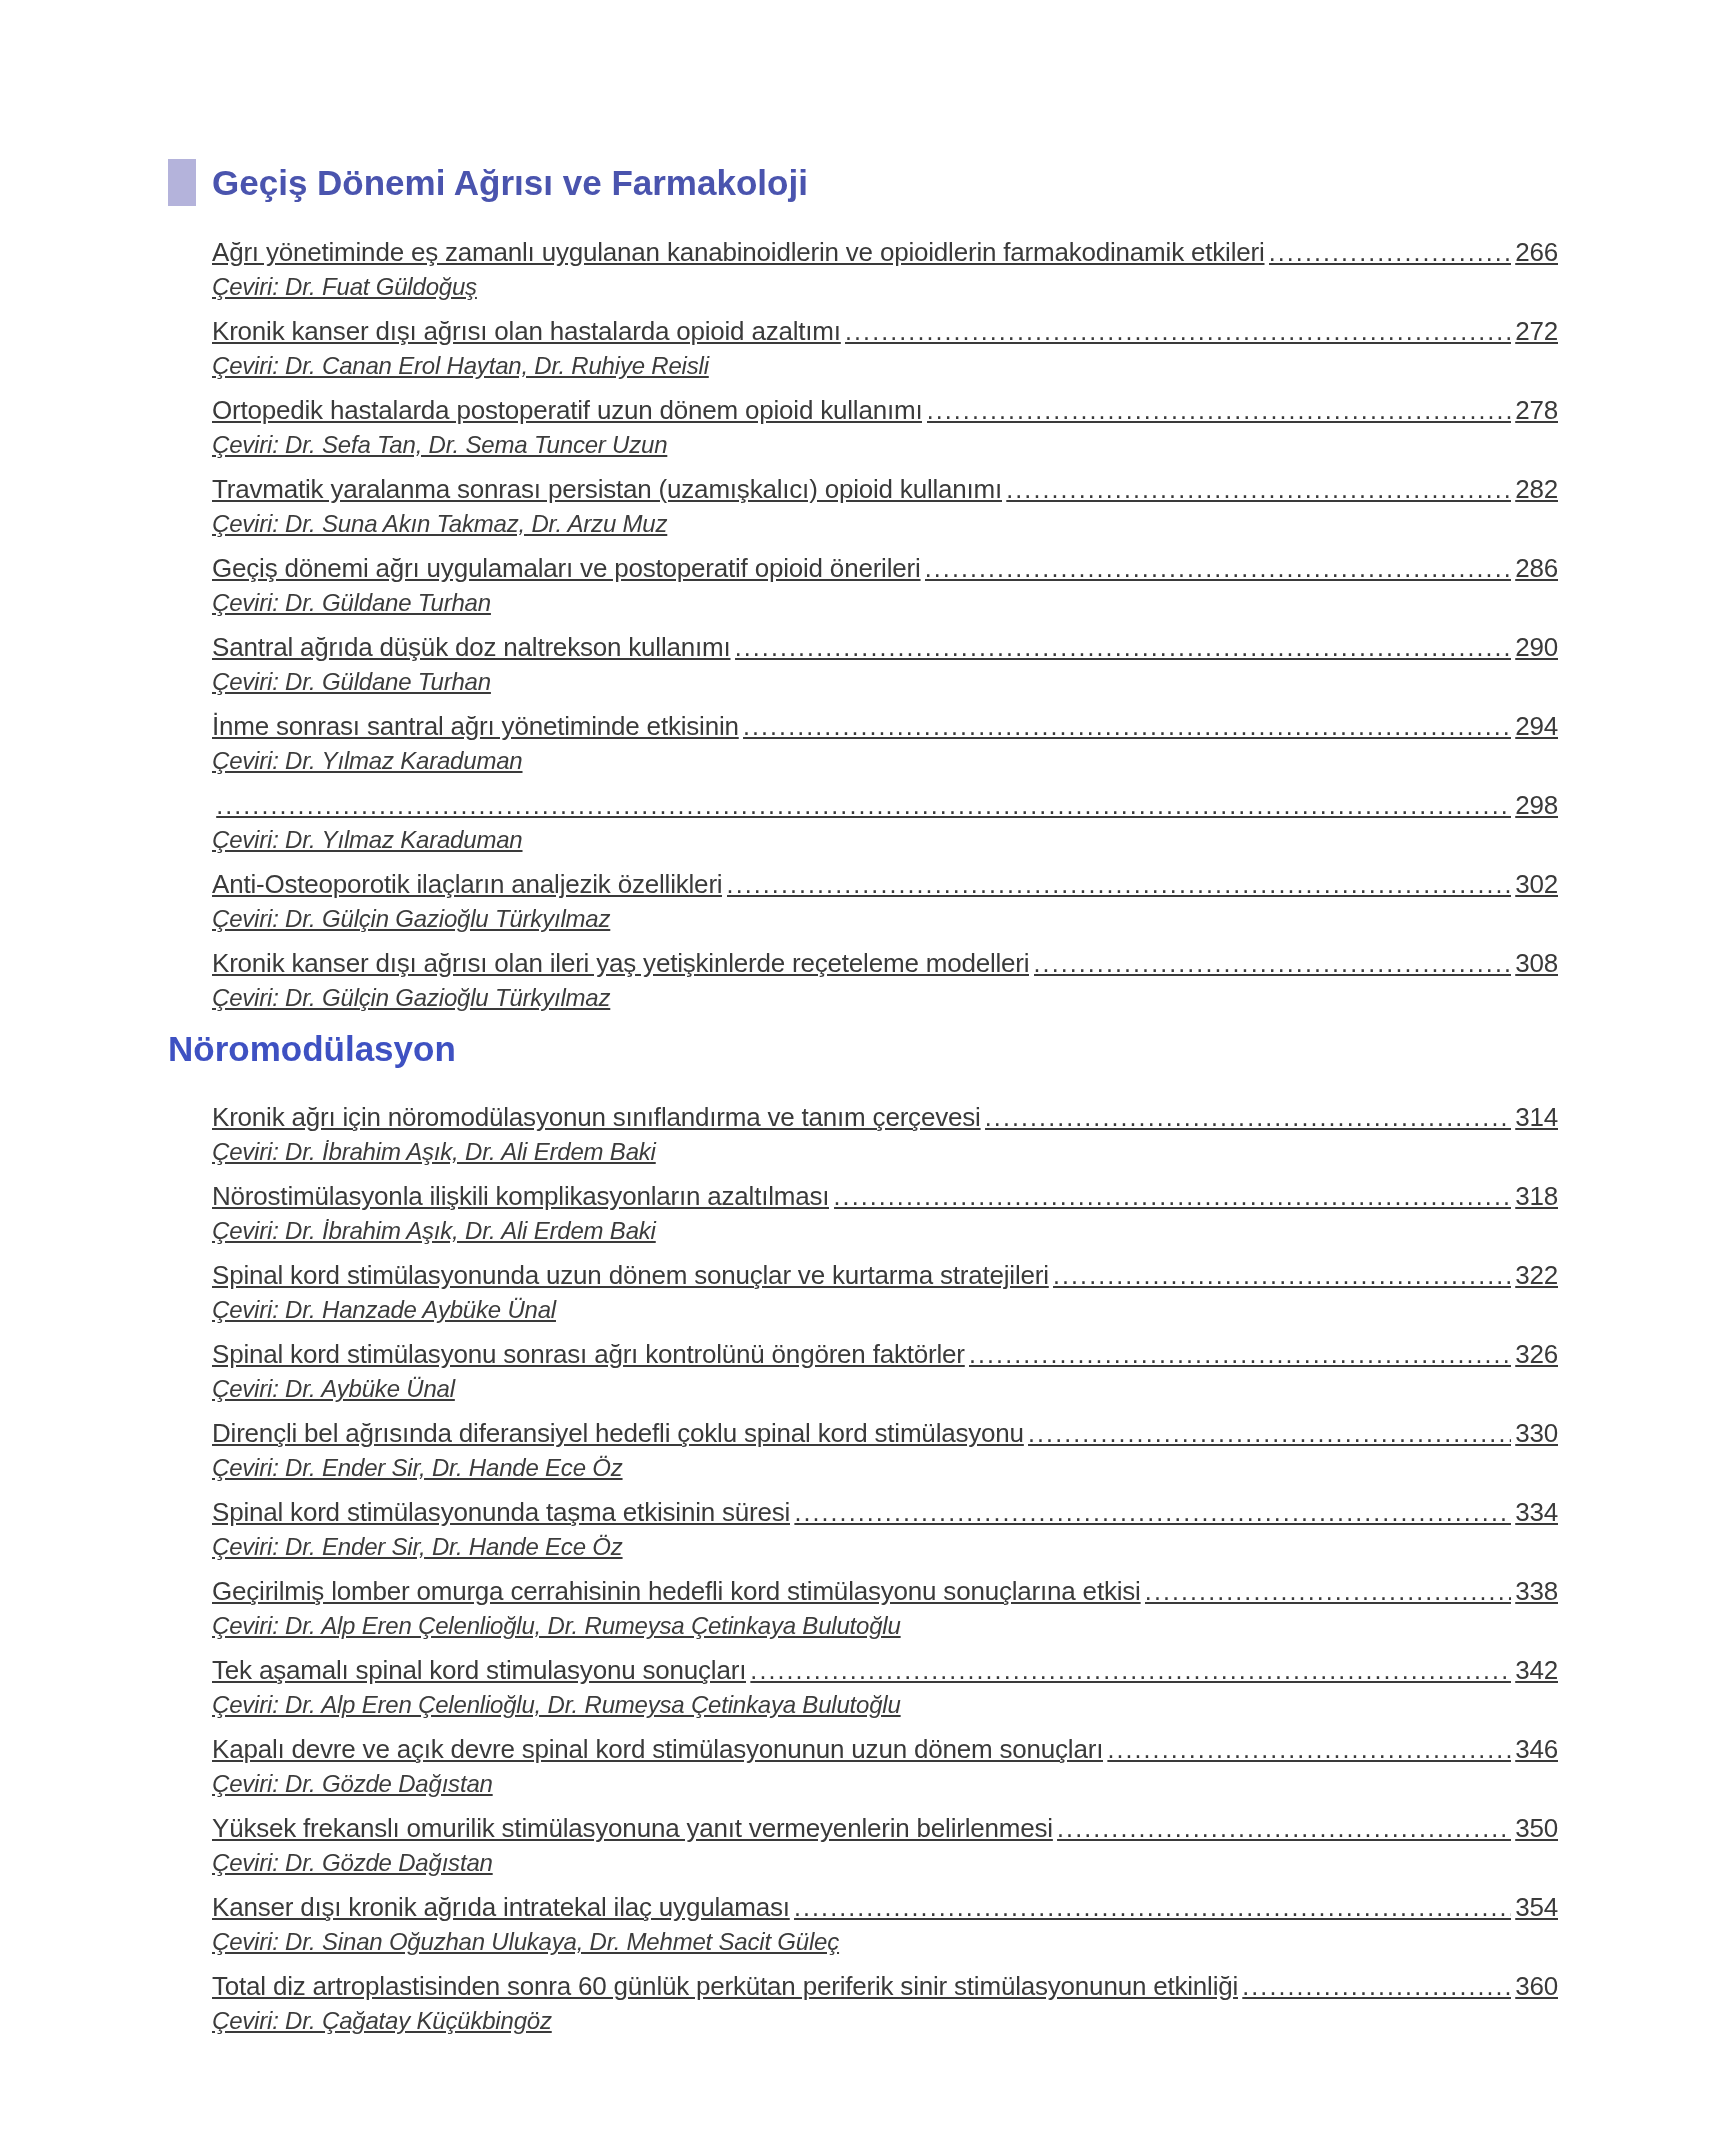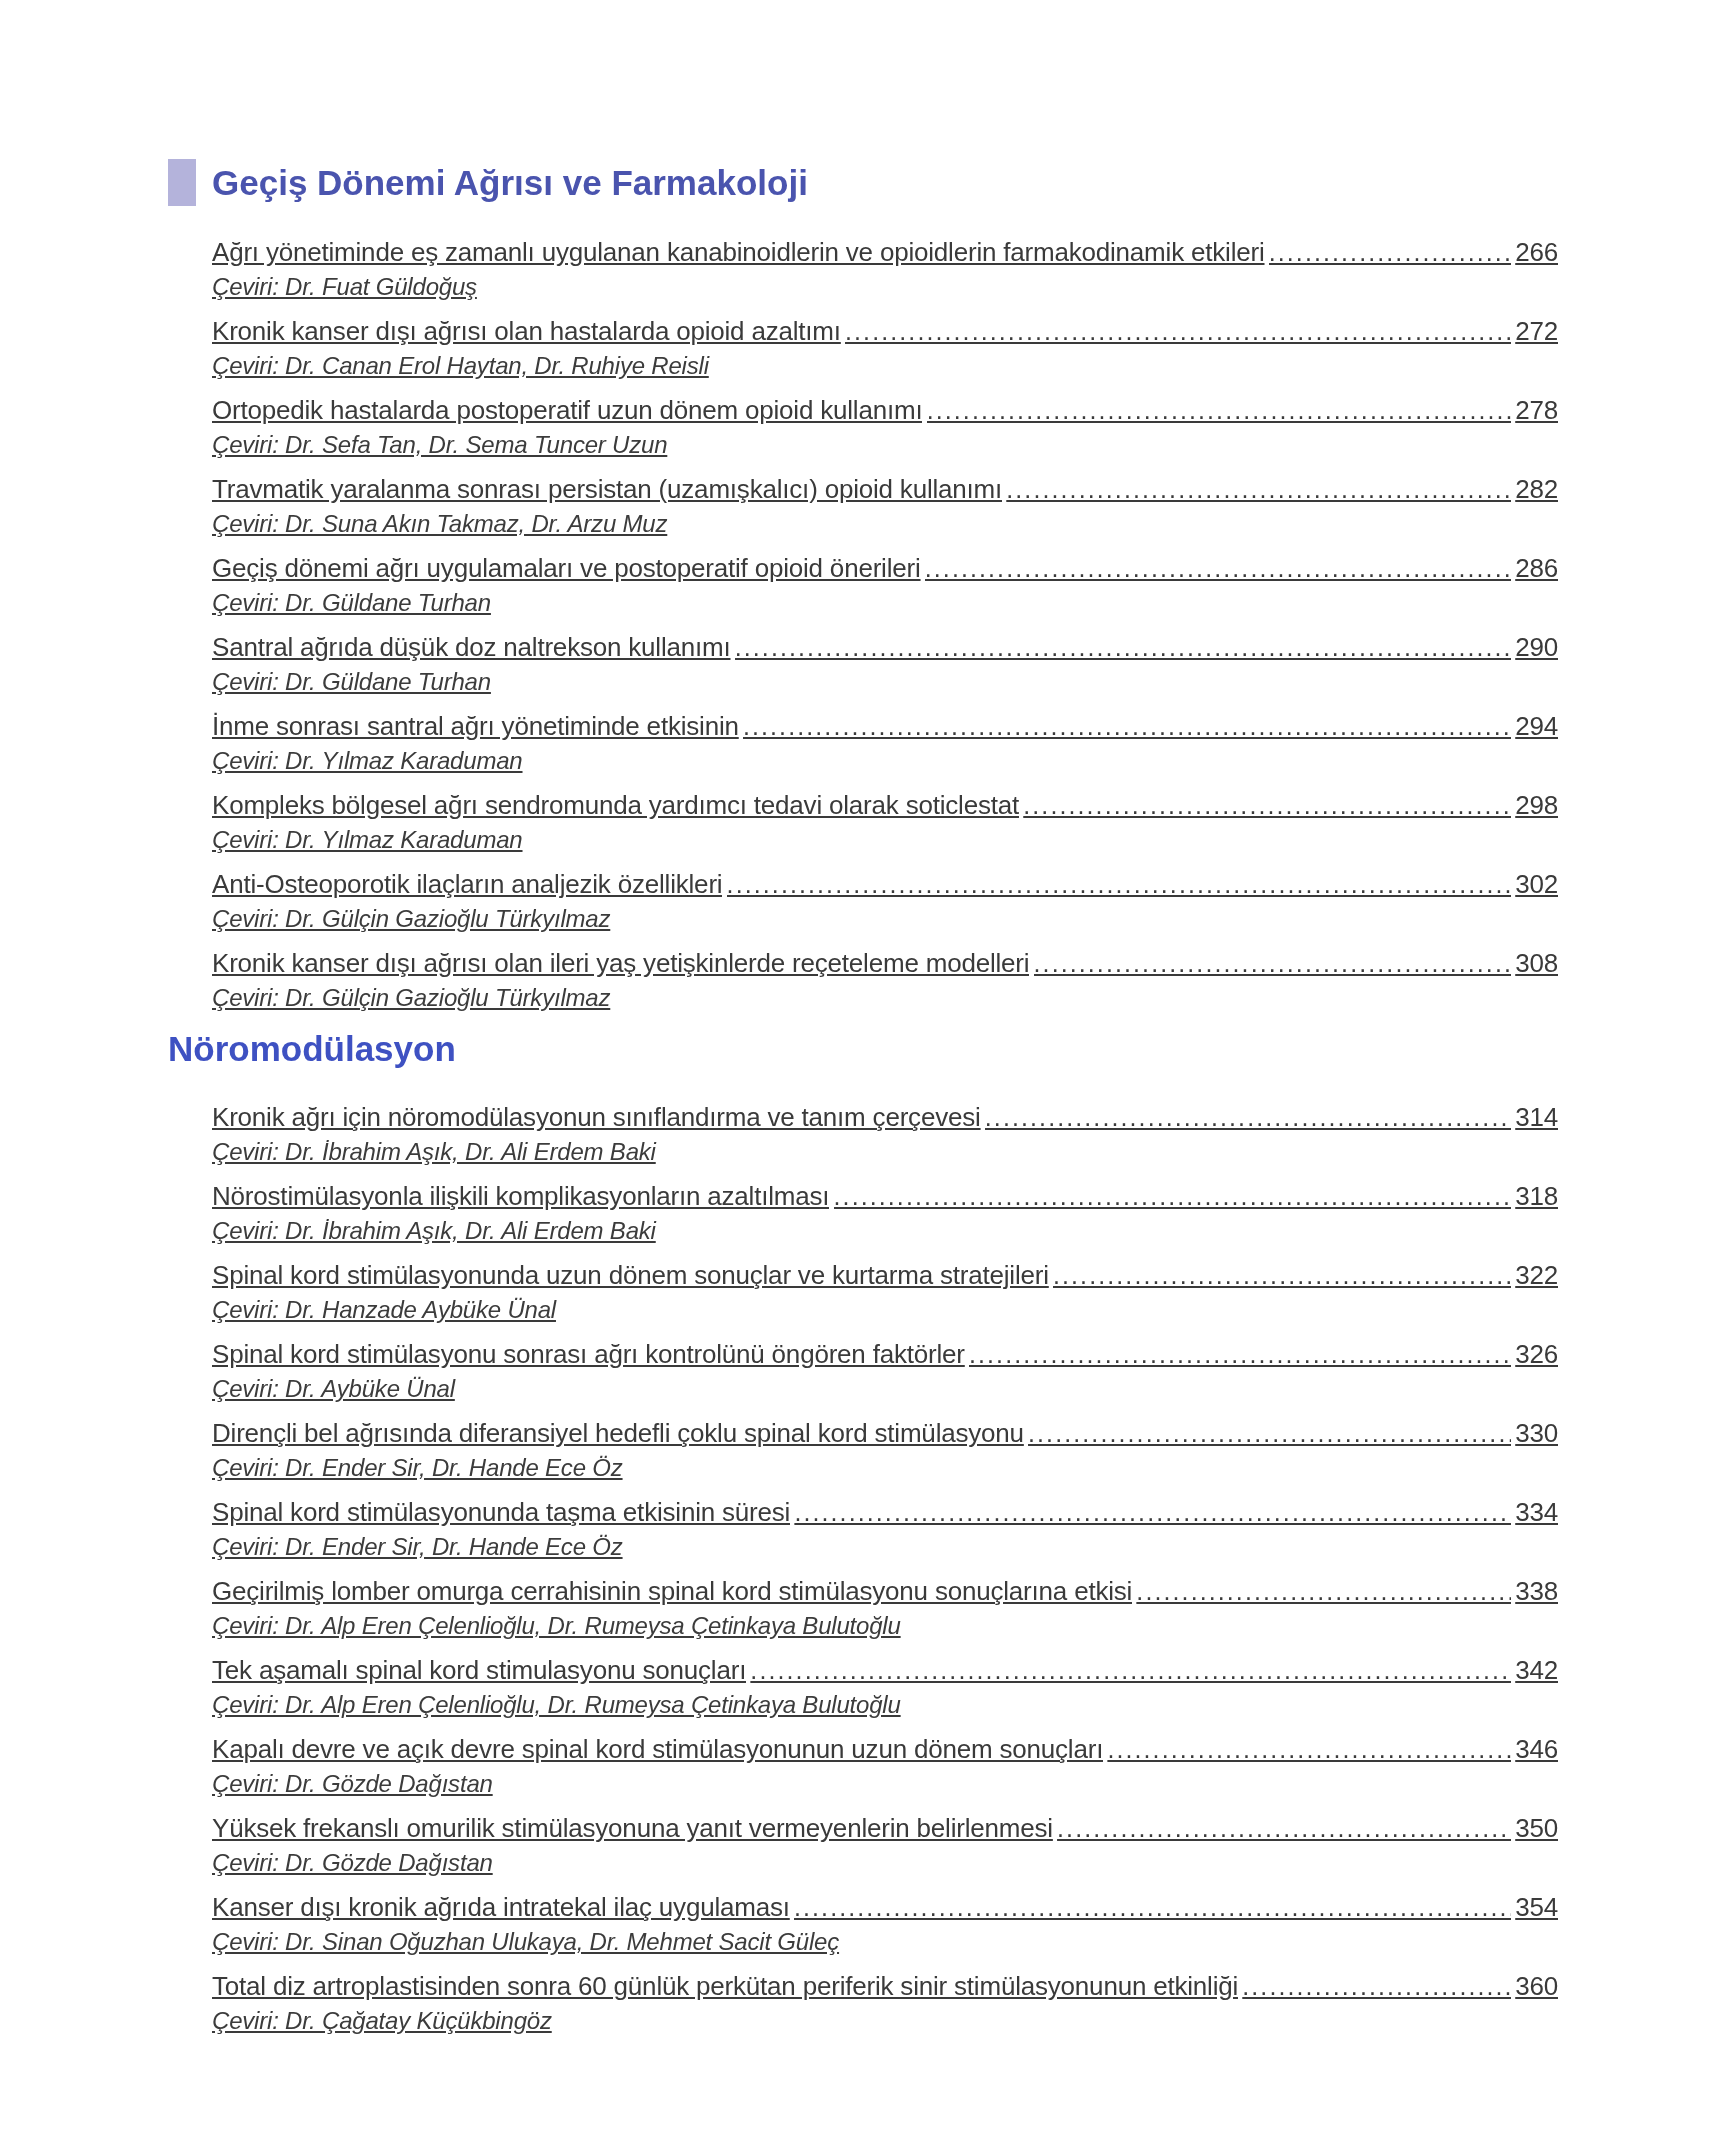--- a/index.html
+++ b/index.html
@@ -153,21 +153,20 @@
     <div class="entry-line">
       <span class="entry-title">İnme sonrası santral ağrı yönetiminde etkisinin</span>
       <span class="leader"></span>
       <span class="entry-page">294</span>
     </div>
     <div class="translator">Çeviri: Dr. Yılmaz Karaduman</div>
   </div>
 
   <div class="entry">
     <div class="entry-line">
-      <span class="entry-title">Kompleks bölgesel ağrı sendromunda yardımcı tedavi olarak soticlestat</span>
       <span class="leader"></span>
       <span class="entry-page">298</span>
     </div>
     <div class="translator">Çeviri: Dr. Yılmaz Karaduman</div>
   </div>
 
   <div class="entry">
     <div class="entry-line">
       <span class="entry-title">Anti-Osteoporotik ilaçların analjezik özellikleri</span>
       <span class="leader"></span>
@@ -242,21 +241,21 @@
     <div class="entry-line">
       <span class="entry-title">Spinal kord stimülasyonunda taşma etkisinin süresi</span>
       <span class="leader"></span>
       <span class="entry-page">334</span>
     </div>
     <div class="translator">Çeviri: Dr. Ender Sir, Dr. Hande Ece Öz</div>
   </div>
 
   <div class="entry">
     <div class="entry-line">
-      <span class="entry-title">Geçirilmiş lomber omurga cerrahisinin spinal kord stimülasyonu sonuçlarına etkisi</span>
+      <span class="entry-title">Geçirilmiş lomber omurga cerrahisinin hedefli kord stimülasyonu sonuçlarına etkisi</span>
       <span class="leader"></span>
       <span class="entry-page">338</span>
     </div>
     <div class="translator">Çeviri: Dr. Alp Eren Çelenlioğlu, Dr. Rumeysa Çetinkaya Bulutoğlu</div>
   </div>
 
   <div class="entry">
     <div class="entry-line">
       <span class="entry-title">Tek aşamalı spinal kord stimulasyonu sonuçları</span>
       <span class="leader"></span>

